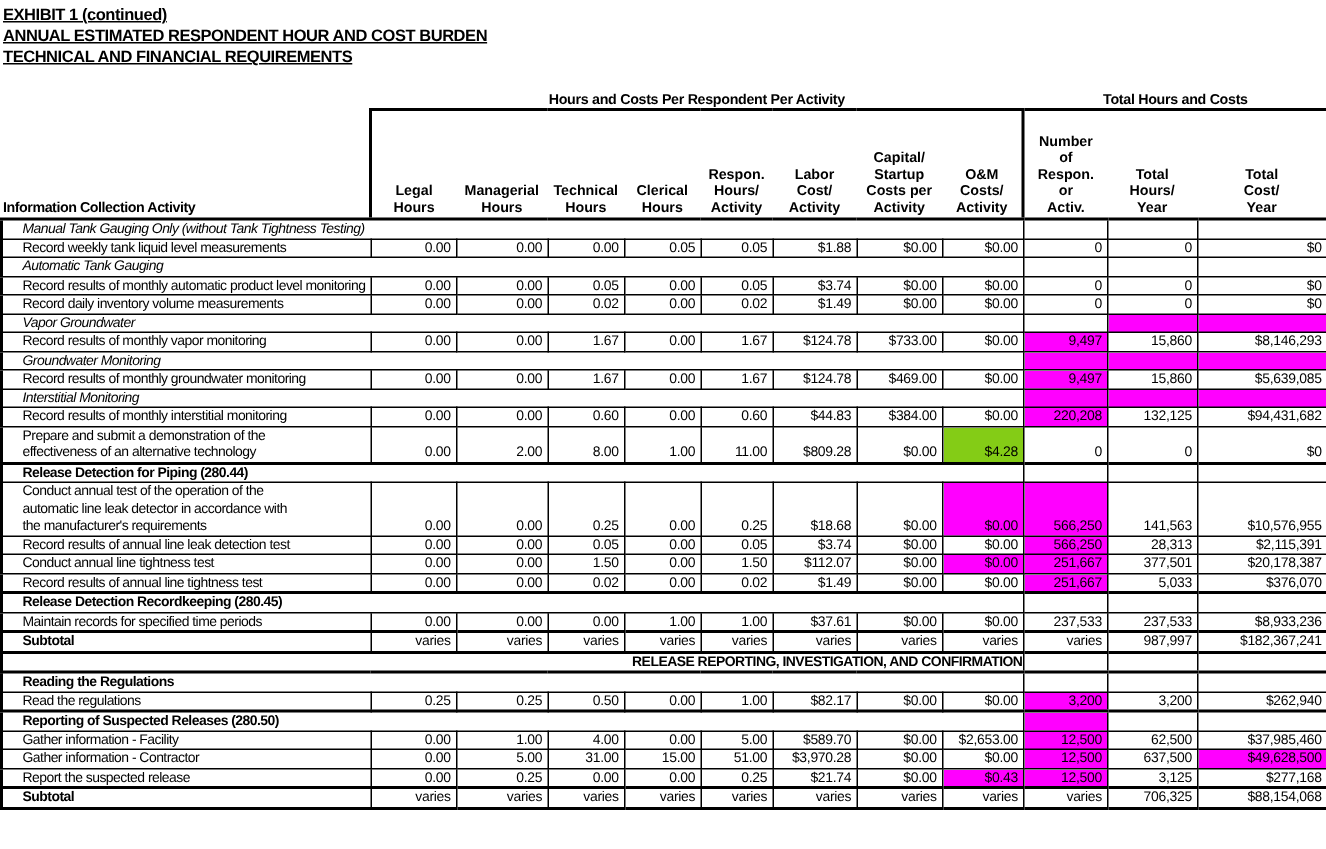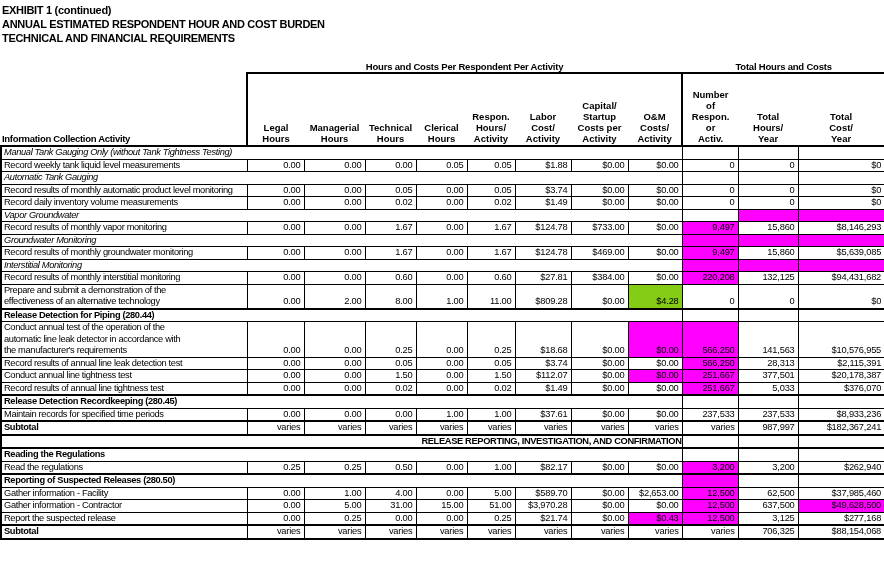--- a/index.html
+++ b/index.html
@@ -1,40 +1,40 @@
 <!DOCTYPE html>
 <html><head>
 <meta charset="utf-8">
 <style>
   * { margin:0; padding:0; box-sizing:border-box; }
   html,body { background:#fff; }
   body {
     width:884px; height:566px; overflow:hidden;
     font-family:"Liberation Sans", sans-serif; color:#000;
   }
-  .titles { padding:3px 0 0 2px; }
+  .titles { padding:3px 0 0 2px;text-decoration:underline; }
   .titles div {
     font-weight:bold; font-size:11px; line-height:14px; letter-spacing:-0.3px;
     white-space:pre;
   }
   table#burden {
     border-collapse:collapse; table-layout:fixed; width:884px; margin-top:13px;
   }
   th, td { overflow:hidden; vertical-align:bottom; }
   
   th { font-weight:bold; font-size:9.5px; line-height:11px; white-space:pre; }
   th.blank { border:none; }
   th.grp { border-bottom:2px solid #000; text-align:center; height:15px; letter-spacing:-0.2px; }
   tr.colhdr th { height:73px; text-align:center; border-bottom:2px solid #000; padding-bottom:1px; }
   tr.colhdr th.act { text-align:left; padding-left:1px; letter-spacing:-0.3px; }
   tr.colhdr th.bl  { border-left:2px solid #000; }
   tr.colhdr th.br  { border-right:2px solid #000; }
   
   td { font-size:9.3px; line-height:11.5px; border:1px solid #000; }
-  td.lab { text-align:left; padding-left:2px; white-space:pre; letter-spacing:-0.35px; border-left:2px solid #000; }
+  td.lab { text-align:left; padding-left:13px; white-space:pre; letter-spacing:-0.35px; border-left:2px solid #000; }
   td.num { text-align:right; padding-right:3px; white-space:nowrap; letter-spacing:-0.2px; }
   td.last { border-right:2px solid #000; }
   tr.si td.lab { font-style:italic; }
   tr.sb td.lab, tr.sc td.lab, tr.sub td { font-weight:bold; }
   tr.sub td.num { font-weight:normal; }
   tr.sub td.hours, tr.sub td.cost { font-weight:normal; }
   tr.sb td, tr.sub td, tr.sc td { border-top:2px solid #000; }
   tr.sc td { border-bottom:2px solid #000;text-align:right; }
   tr.lastrow td { border-bottom:2px solid #000; }
 </style>
@@ -205,21 +205,21 @@
         <td class="num" style="background: rgb(255, 0, 255);"></td>
         <td class="num last" style="background: rgb(255, 0, 255);"></td>
       </tr>
       <tr class="data">
         <td class="lab">Record results of monthly interstitial monitoring</td>
         <td class="num">0.00</td>
         <td class="num">0.00</td>
         <td class="num">0.60</td>
         <td class="num">0.00</td>
         <td class="num">0.60</td>
-        <td class="num">$27.81</td>
+        <td class="num">$44.83</td>
         <td class="num">$384.00</td>
         <td class="num">$0.00</td>
         <td class="num" style="background: rgb(255, 0, 255);">220,208</td>
         <td class="num hours">132,125</td>
         <td class="num last cost">$94,431,682</td>
       </tr>
       <tr class="data">
         <td class="lab">Prepare and submit a demonstration of the
 effectiveness of an alternative technology</td>
         <td class="num">0.00</td>

